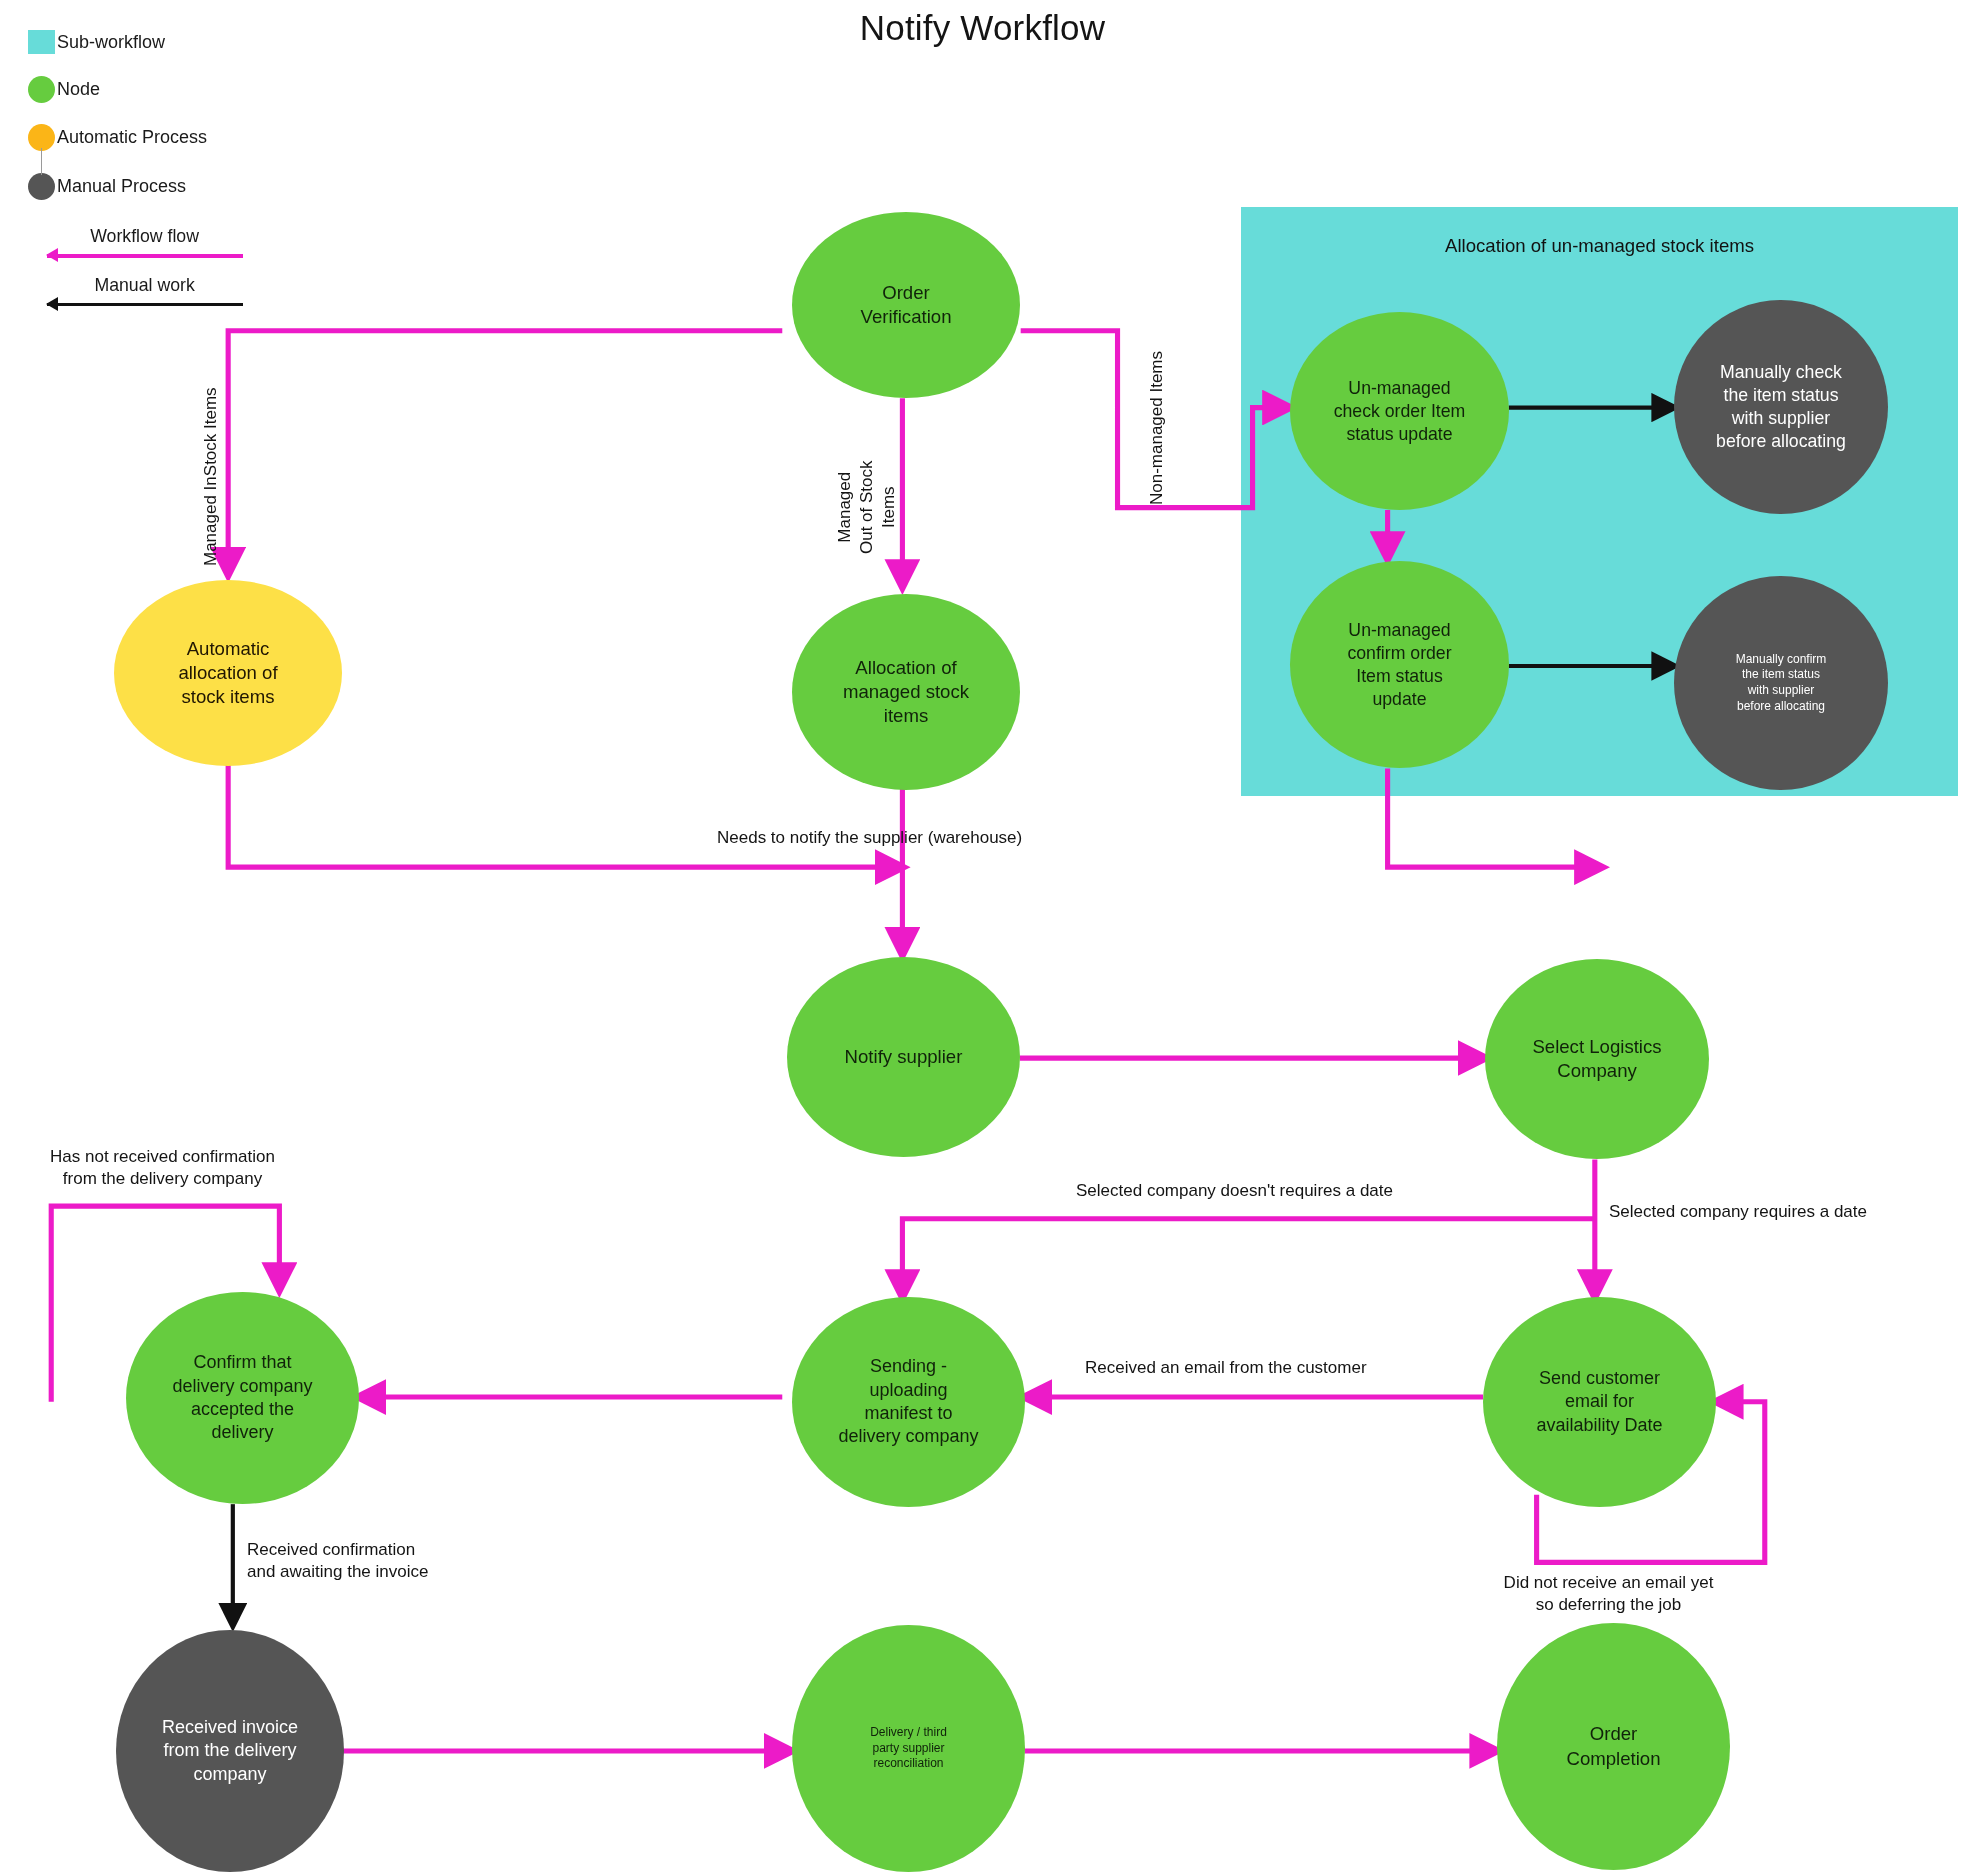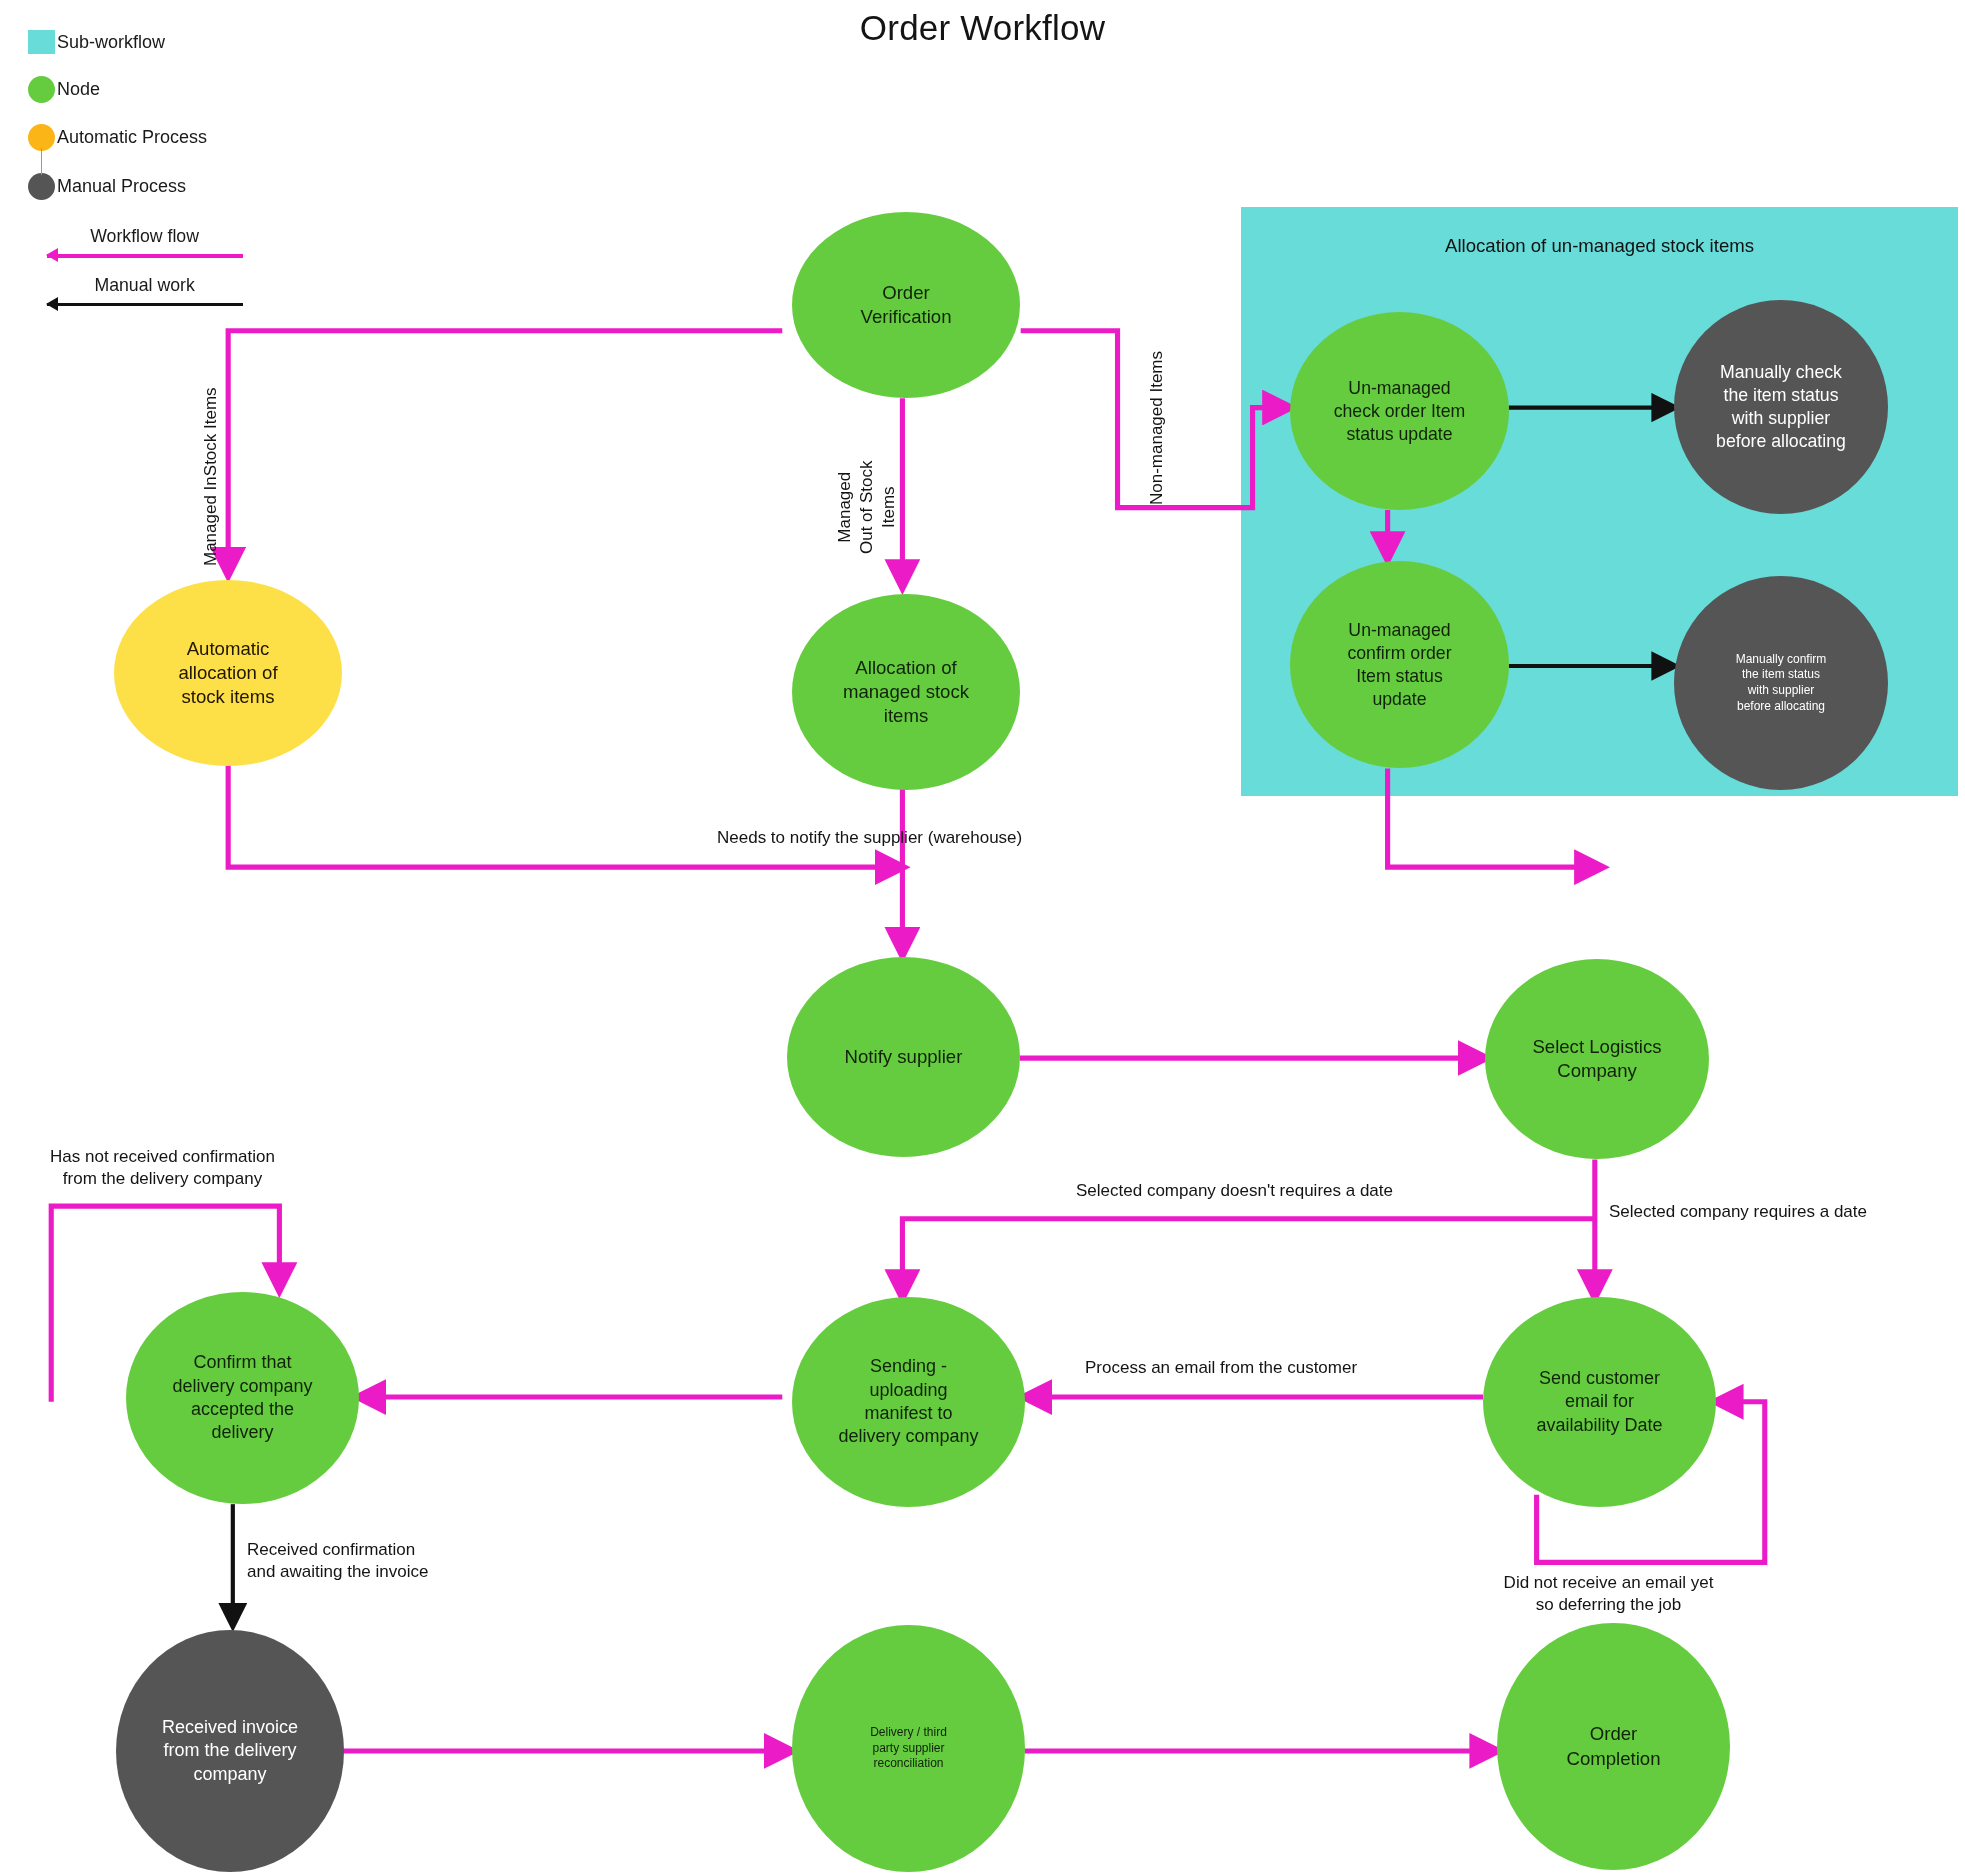--- a/index.html
+++ b/index.html
@@ -52,21 +52,21 @@
   .elabel{
     position:absolute;font-size:17px;color:#141414;white-space:pre;line-height:1.28;
   }
   .elabel.vert{transform-origin:0 0;}
 </style>
 </head>
 <body>
 
 <div id="canvas">
 
-  <div id="title">Order Workflow</div>
+  <div id="title">Notify Workflow</div>
 
   <div id="legend">
 
     <div class="lg-row" style="left:0;top:0;">
       <div class="lg-swatch-sq"></div>
       <div class="lg-text">Sub-workflow</div>
     </div>
 
     <div class="lg-row" style="left:0;top:47px;">
       <div class="lg-swatch-ci" style="background:#66CC3F;"></div>
@@ -166,21 +166,21 @@
   <div class="elabel vert" style="left:1146px;top:505px;transform:rotate(-90deg);">Non-managed Items</div>
 
   <div class="elabel" style="left:717px;top:827px;">Needs to notify the supplier (warehouse)</div>
 
   <div class="elabel" style="left:1076px;top:1180px;">Selected company doesn't requires a date</div>
 
   <div class="elabel" style="left:1609px;top:1201px;">Selected company requires a date</div>
 
   <div class="elabel" style="left:23px;top:1146px;text-align:center;width:279px;">Has not received confirmation<br>from the delivery company</div>
 
-  <div class="elabel" style="left:1085px;top:1357px;">Process an email from the customer</div>
+  <div class="elabel" style="left:1085px;top:1357px;">Received an email from the customer</div>
 
   <div class="elabel" style="left:1469px;top:1572px;text-align:center;width:279px;">Did not receive an email yet<br>so deferring the job</div>
 
   <div class="elabel" style="left:247px;top:1539px;">Received confirmation<br>and awaiting the invoice</div>
 
   <div class="node n-green" style="left:792px;top:212px;width:228px;height:186px;font-size:18.6px;">
     <span class="lbl">Order<br>Verification</span>
   </div>
 
   <div class="node n-orange" style="left:114px;top:580px;width:228px;height:186px;font-size:18.6px;">

